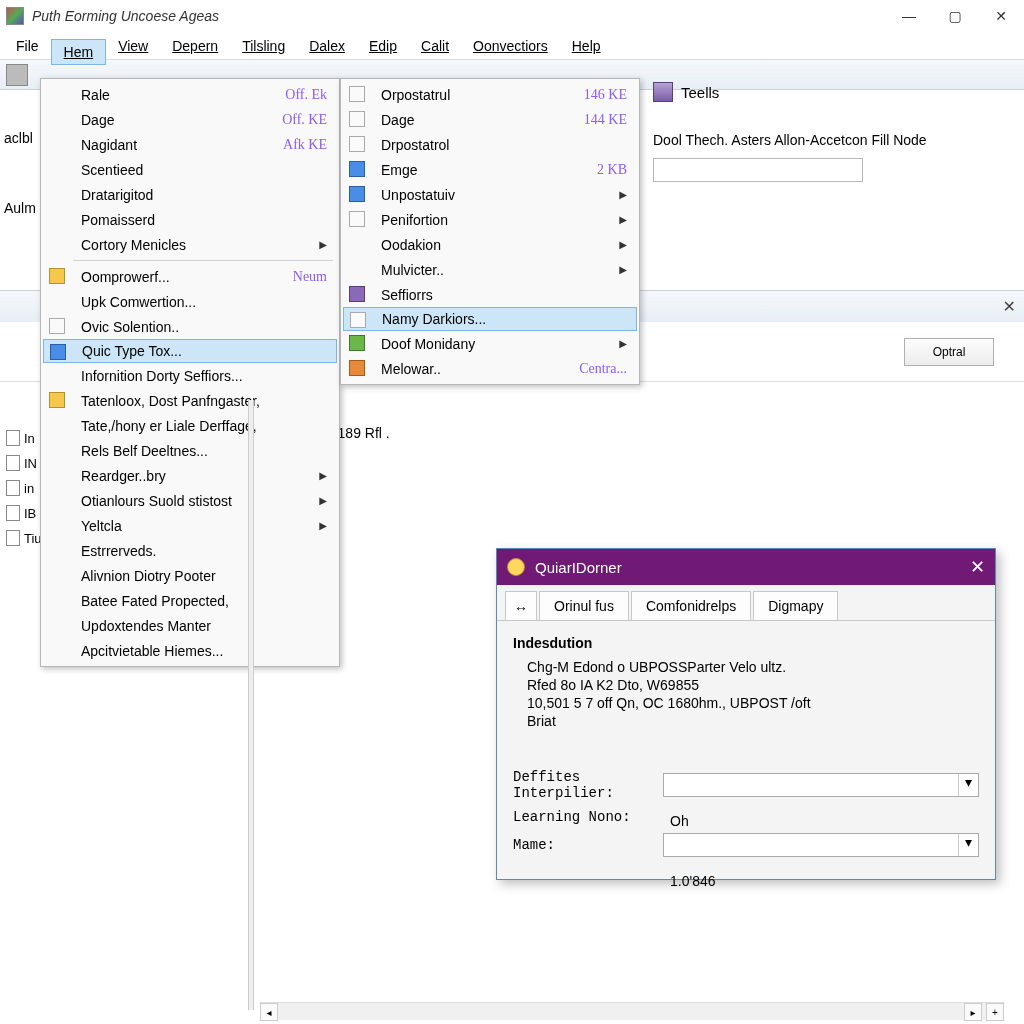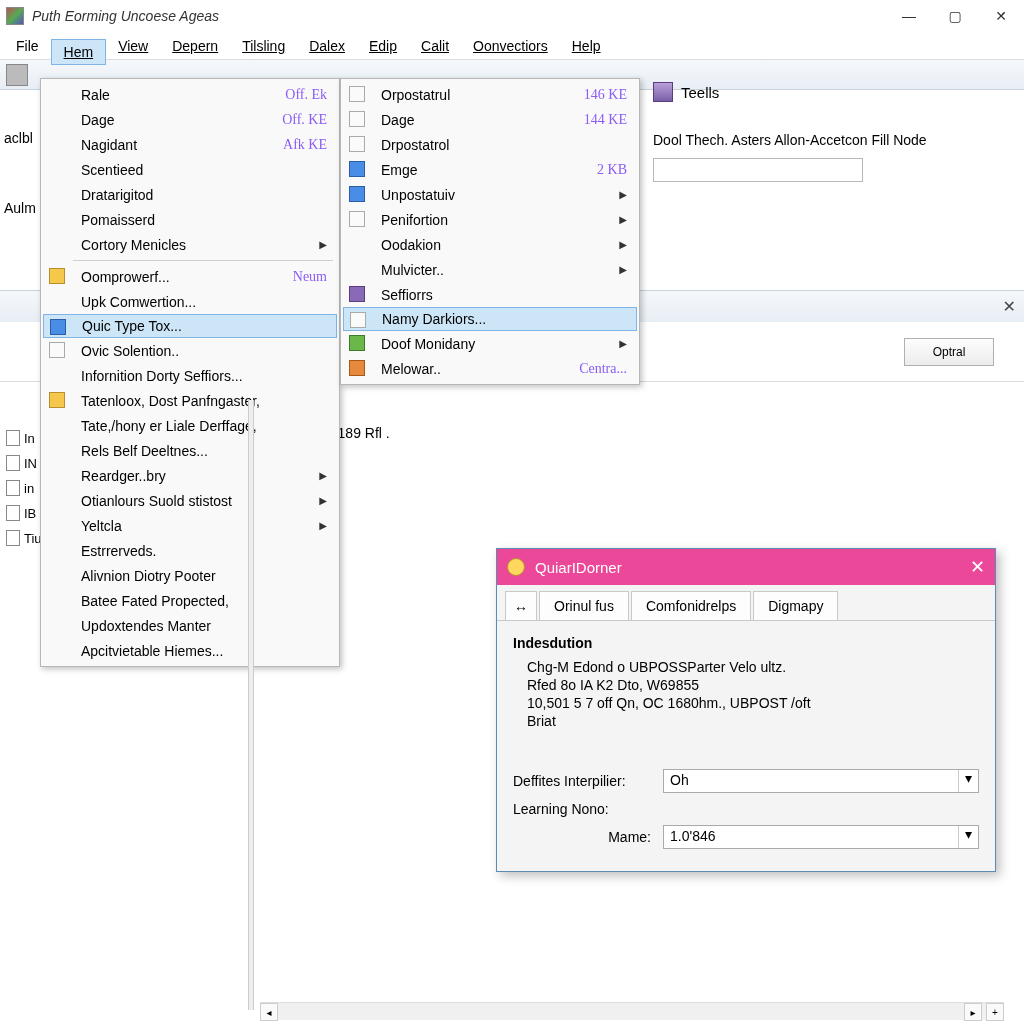--- a/index.html
+++ b/index.html
@@ -183,21 +183,21 @@
 
 .dialog {
   position: absolute;
   left: 496px; top: 548px;
   width: 500px;
   border: 1px solid #5b8bb3;
   box-shadow: 4px 4px 10px rgba(0,0,0,0.25);
   background: #f4f4f4;
 }
 .dialog .dlghdr {
-  background: #ec4899;
+  background: #701a75;
   color: #fff;
   height: 36px;
   display:flex; align-items:center;
   padding: 0 10px;
   font-size: 15px;
 }
 .dialog .dlghdr .dicon { width:18px;height:18px;background:#ffd75e;border-radius:50%;margin-right:10px;border:1px solid #b89030;}
 .dialog .dlghdr .dtitle { flex:1; }
 .dialog .dlghdr .dclose { font-size:18px; }
 .dialog .tabs {
@@ -221,29 +221,29 @@
 .dialog .body {
   padding: 14px 16px;
   font-size: 14px;
 }
 .dialog .body .sect { font-weight: 600; margin-bottom: 8px; }
 .dialog .body .para { margin: 2px 0 2px 14px; }
 .dialog .formrow {
   display:flex; align-items:center;
   margin: 8px 0;
 }
-.dialog .formrow label { width: 150px; }
+.dialog .formrow label { width: 150px; font-family: Liberation Mono, monospace; }
 .dialog .formrow .combo {
   flex:1;
   display:flex;
   border:1px solid #aaa;
   background:#fff;
   height:24px;
 }
-.dialog .formrow .combo .val { flex:1; padding:2px 6px; }
+.dialog .formrow .combo .val { flex:1; padding:2px 6px;margin-top:37px; }
 .dialog .formrow .combo .drop { width:20px; text-align:center; border-left:1px solid #ccc; }
 
 
 .hscroll {
   position:absolute;
   left: 260px; right: 20px; bottom: 4px;
   height: 18px;
   background: #f0f0f0;
   border-top: 1px solid #ddd;
 }
@@ -363,27 +363,27 @@
     </div>
     <div class="sep"></div>
     <div class="row">
       <span class="ico ic-yellow"></span>
       <span class="lbl">Oomprowerf...</span>
       <span class="hint">Neum</span>
     </div>
     <div class="row">
       <span class="lbl">Upk Comwertion...</span>
     </div>
+    <div class="row">
+      <span class="ico ic-white"></span>
+      <span class="lbl">Ovic Solention..</span>
+    </div>
     <div class="row sel">
       <span class="ico ic-blue"></span>
       <span class="lbl">Quic Type Tox...</span>
-    </div>
-    <div class="row">
-      <span class="ico ic-white"></span>
-      <span class="lbl">Ovic Solention..</span>
     </div>
     <div class="row">
       <span class="lbl">Infornition Dorty Seffiors...</span>
     </div>
     <div class="row">
       <span class="ico ic-yellow"></span>
       <span class="lbl">Tatenloox, Dost Panfngaster,</span>
     </div>
     <div class="row">
       <span class="lbl">Tate,/hony er Liale Derffage,</span>
@@ -501,21 +501,21 @@
       <label>Deffites Interpilier:</label>
       <div class="combo">
         <span class="val">Oh</span>
         <span class="drop">▾</span>
       </div>
     </div>
     <div class="formrow">
       <label>Learning Nono:</label>
     </div>
     <div class="formrow">
-      <label style="text-align:right;padding-right:12px">Mame:</label>
+      <label style="text-align:left;padding-right:12px">Mame:</label>
       <div class="combo">
         <span class="val">1.0'846</span>
         <span class="drop">▾</span>
       </div>
     </div>
   </div>
 </div>
 
 <div style="position:absolute;left:248px;top:400px;width:6px;height:610px;background:#eee;border-left:1px solid #ccc;border-right:1px solid #ccc"></div>
 

